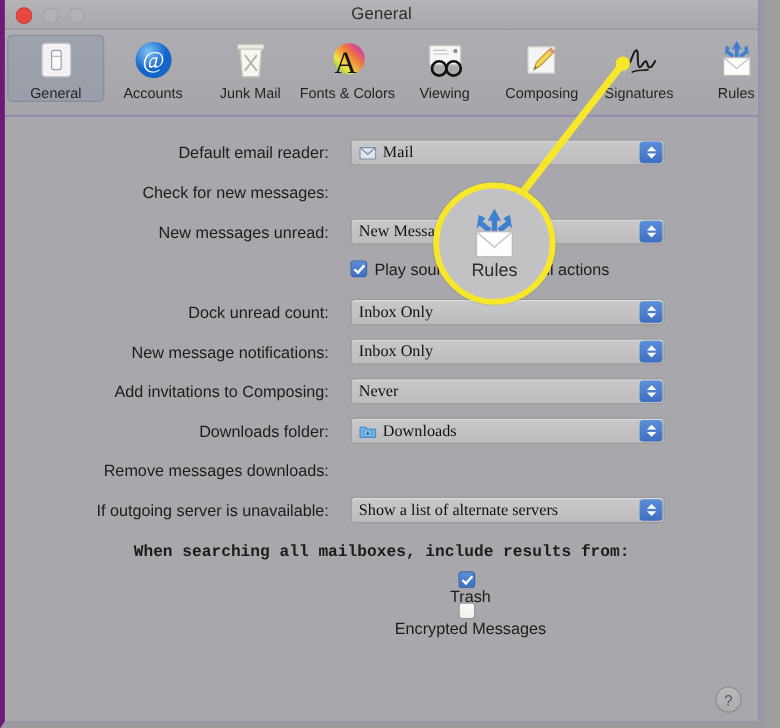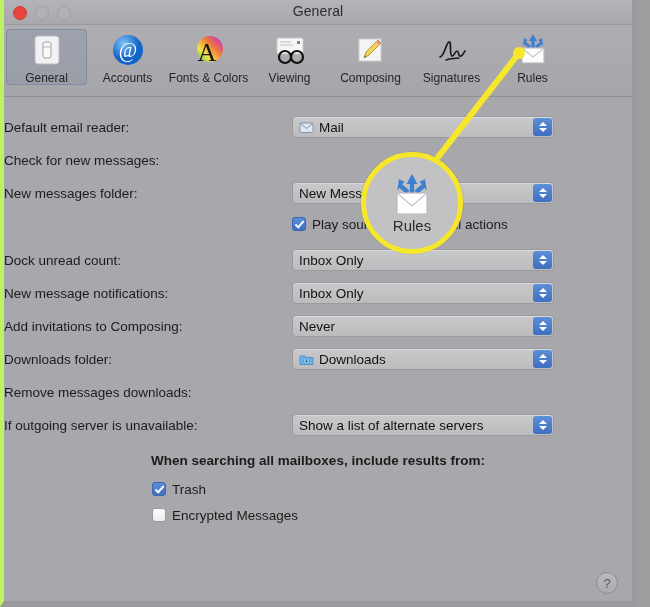--- a/index.html
+++ b/index.html
@@ -5,21 +5,21 @@
   html,body{margin:0;padding:0;}
   body{
     width:650px;height:607px;overflow:hidden;
     font-family:"Liberation Sans","DejaVu Sans",sans-serif;
     background:#9e9e9e;
   }
   .window{
     position:relative;width:636px;height:607px;
     background:#8b5cf6;
     box-sizing:border-box;
-    border-left:4px solid #bef264;
+    border-left:4px solid #701a75;
     border-right:4px solid #9a9a9e;
     border-bottom:6px solid #9a9a9e;
     overflow:hidden;
   }
   
   .titlebar{
     position:relative;height:24px;
     background:linear-gradient(#b4b4b8,#a9a9ad);
     border-bottom:1px solid #9b9b9f;
   }
@@ -45,31 +45,31 @@
     padding-top:2px;border-radius:4px;
     position:relative;
   }
   .tbitem.selected{background:rgba(120,135,160,.30);box-shadow:0 0 0 1px rgba(90,110,145,.35) inset;}
   .tbicon{width:38px;height:38px;display:flex;align-items:center;justify-content:center;}
   .tblabel{font-size:12px;color:#242424;margin-top:2px;white-space:nowrap;}
   
   .content{position:relative;height:calc(607px - 24px - 68px - 6px);background:#a8a8ac;}
   .row{display:flex;align-items:center;height:28px;margin-bottom:5px;}
   .row .lbl{
-    width:288px;flex:0 0 288px;text-align:left;padding-right:0;
+    width:288px;flex:0 0 288px;text-align:right;padding-right:18px;
     font-size:13.5px;color:#1c1c1c;box-sizing:border-box;white-space:nowrap;
   }
   .popup{
     position:relative;height:22px;
     background:linear-gradient(#c9c9cb,#bcbcbe);
     border:1px solid #9b9b9d;border-radius:4px;
     display:flex;align-items:center;padding:0 26px 0 6px;
     font-size:13.5px;color:#111;box-sizing:border-box;
     box-shadow:0 1px 0 rgba(255,255,255,.35) inset;
-    white-space:nowrap;overflow:hidden;
+    white-space:nowrap;overflow:hidden;font-family:Liberation Serif, serif;
   }
   .popup .arrows{
     position:absolute;right:1px;top:1px;bottom:1px;width:19px;
     background:linear-gradient(#5b8fd8,#3f6fc0);
     border-radius:3px;display:flex;flex-direction:column;
     align-items:center;justify-content:center;gap:2px;
   }
   .chev{width:0;height:0;border-left:4px solid transparent;border-right:4px solid transparent;}
   .chev.up{border-bottom:4px solid #fff;}
   .chev.dn{border-top:4px solid #fff;}
@@ -84,23 +84,24 @@
   }
   .cbox.on{background:linear-gradient(#5b8fd8,#3f6fc0);border-color:#3b65ae;}
   .cbox.on:after{
     content:"";position:absolute;left:4px;top:1px;width:3px;height:7px;
     border:solid #fff;border-width:0 2px 2px 0;transform:rotate(42deg);
   }
   .cbtext{font-size:13.5px;color:#1c1c1c;white-space:nowrap;}
   .searchhdr{
     text-align:center;font-size:13.5px;color:#1c1c1c;font-weight:bold;
     margin:14px 0 8px 0;
+    font-family:Liberation Mono, monospace;
   }
   .cblist{padding-left:148px;}
-  .cblist .cbrow{height:26px;margin-bottom:0;}
+  .cblist .cbrow{height:26px;margin-bottom:0;flex-direction:column;}
   
   .help{
     position:absolute;right:14px;bottom:12px;width:20px;height:20px;border-radius:50%;
     border:1px solid #8d8d90;background:linear-gradient(#b9b9bc,#acacaf);
     color:#4a5a72;font-size:13px;display:flex;align-items:center;justify-content:center;
   }
   
   .callout{position:absolute;inset:0;pointer-events:none;}
   .mag{
     position:absolute;left:357px;top:152px;width:102px;height:102px;border-radius:50%;
@@ -147,20 +148,30 @@
                 <stop offset="1" stop-color="#1565c9"></stop>
               </radialGradient>
             </defs>
           <circle cx="19" cy="19" r="15" fill="url(#atg)"></circle>
           <text x="19" y="26" font-size="20" text-anchor="middle" fill="#fff" font-family="'Liberation Serif',serif">@</text>
         </svg>
       </div>
       <div class="tblabel">Accounts</div>
     </div>
 
+    <div class="tbitem">
+      <div class="tbicon">
+        <svg viewBox="0 0 38 38" width="38" height="38">
+          <path d="M10 9 L28 9 L26 33 L12 33 Z" fill="#f7f7f3" stroke="#c9c4b4" stroke-width="1.2"></path>
+          <rect x="8" y="6" width="22" height="4" rx="1.5" fill="#ecebe3" stroke="#c9c4b4"></rect>
+          <path d="M14 15 L24 28 M24 15 L14 28" stroke="#b9b3a2" stroke-width="1.6"></path>
+        </svg>
+      </div>
+      <div class="tblabel">Junk Mail</div>
+    </div>
 
     <div class="tbitem">
       <div class="tbicon">
         <svg viewBox="0 0 38 38" width="38" height="38">
           <defs>
               <linearGradient id="rb" x1="0" y1="1" x2="1" y2="0">
             <stop offset="0" stop-color="#49c24a"></stop>
                 <stop offset=".3" stop-color="#f2e34a"></stop>
             <stop offset=".6" stop-color="#ef7d3a"></stop>
                 <stop offset=".8" stop-color="#d84a8e"></stop>
@@ -247,21 +258,21 @@
             <i class="chev dn"></i>
         </span>
       </div>
     </div>
 
     <div class="row">
       <div class="lbl">Check for new messages:</div>
     </div>
 
     <div class="row">
-      <div class="lbl">New messages folder:</div>
+      <div class="lbl">New messages unread:</div>
       <div class="popup w262">
         <span>New Messages Sound</span>
         <span class="arrows">
           <i class="chev up"></i>
             <i class="chev dn"></i>
         </span>
       </div>
     </div>
 
     <div class="cbrow">

